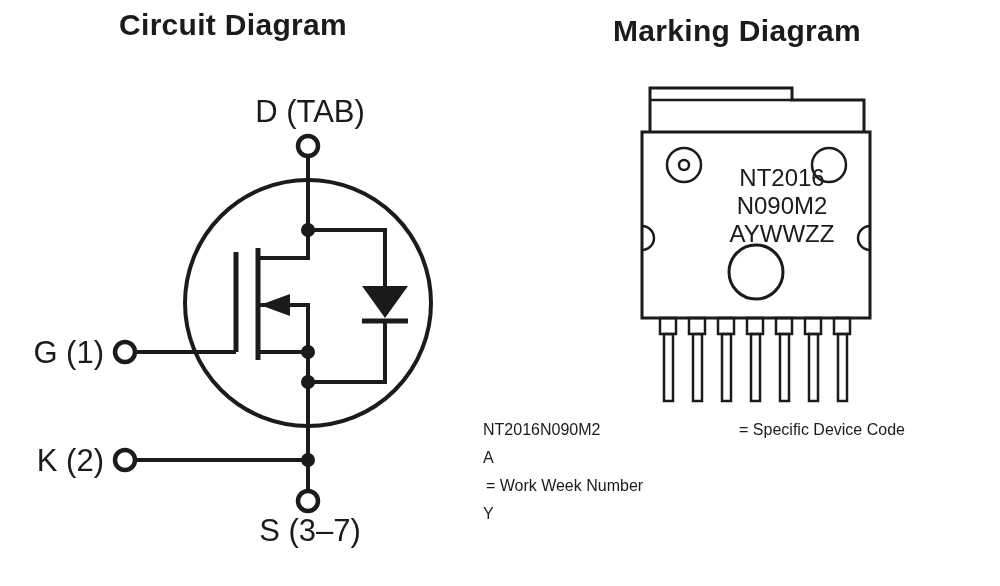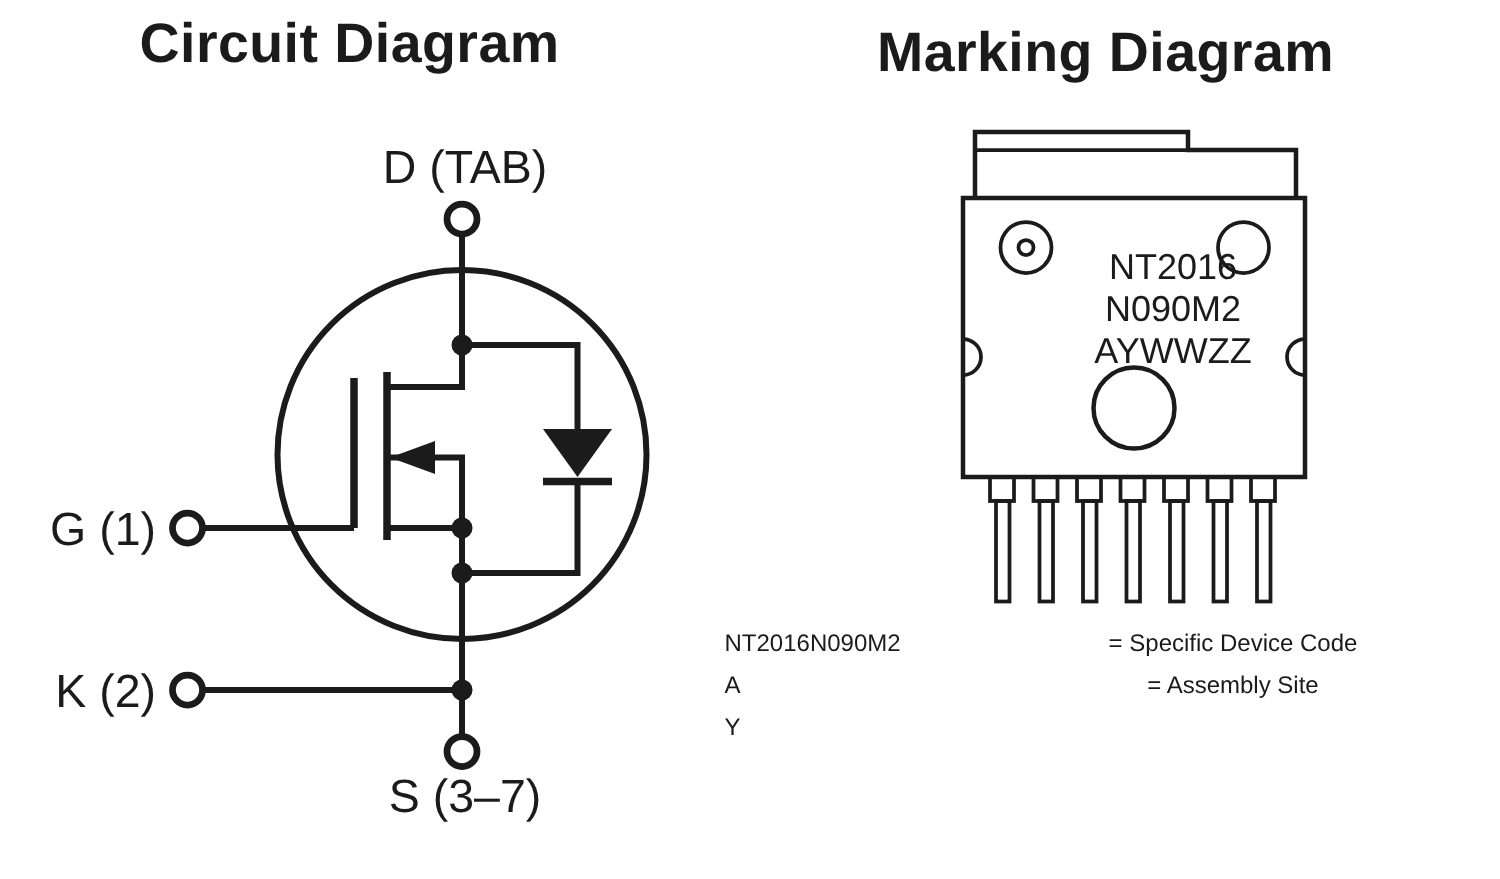--- a/index.html
+++ b/index.html
@@ -7,21 +7,21 @@
     position: relative;
     width: 1000px;
     height: 586px;
     background: #ffffff;
     font-family: "Liberation Sans", sans-serif;
     overflow: hidden;
   }
   .title {
     position: absolute;
     font-weight: 700;
-    font-size: 37px;
+    font-size: 30px;
     color: #1b1b1b;
     text-align: center;
     letter-spacing: 0.3px;
     white-space: nowrap;
   }
   #circuit-title { left: 33px; top: 8px; width: 400px; }
   #marking-title { left: 537px; top: 14px; width: 400px; }
   svg.layer { position: absolute; left: 0; top: 0; }
   svg text {
     font-family: "Liberation Sans", sans-serif;
@@ -137,23 +137,23 @@
     <text class="pkg-label" x="782" y="242" text-anchor="middle">AYWWZZ</text>
   </svg>
 
   <div class="legend">
     <div class="legend-row">
       <span class="legend-term">NT2016N090M2</span>
       <span class="legend-def">= Specific Device Code</span>
     </div>
     <div class="legend-row">
       <span class="legend-term">A</span>
-      <span class="legend-def">= Assembly Site</span>
     </div>
     <div class="legend-row">
+      <span class="legend-def">= Work Week Number</span>
     </div>
     <div class="legend-row">
       <span class="legend-term">Y</span>
     </div>
     <div class="legend-row">
     </div>
   </div>
 
 </div>
 

